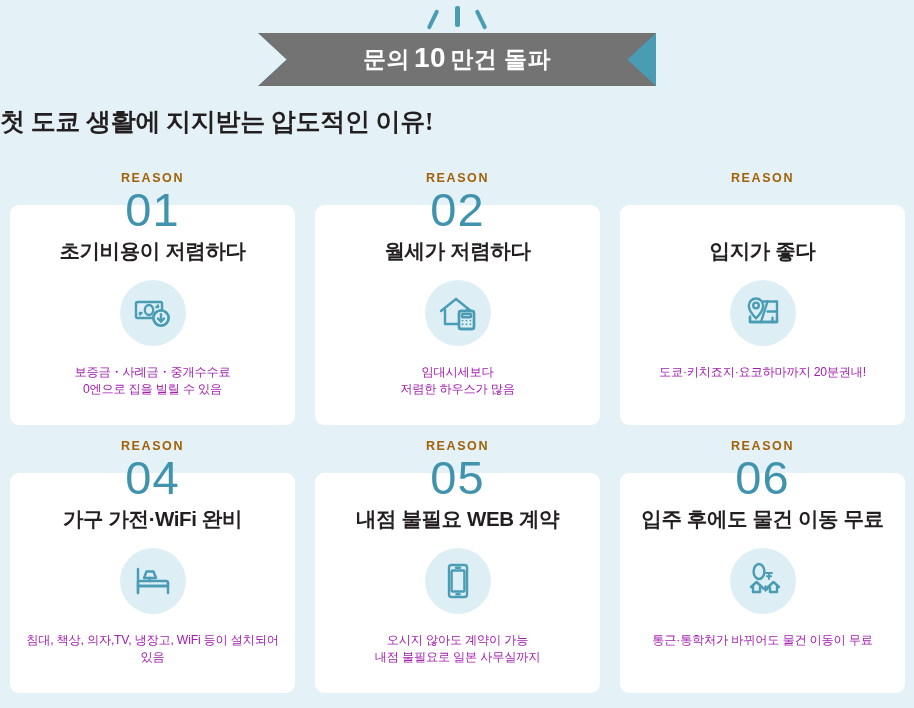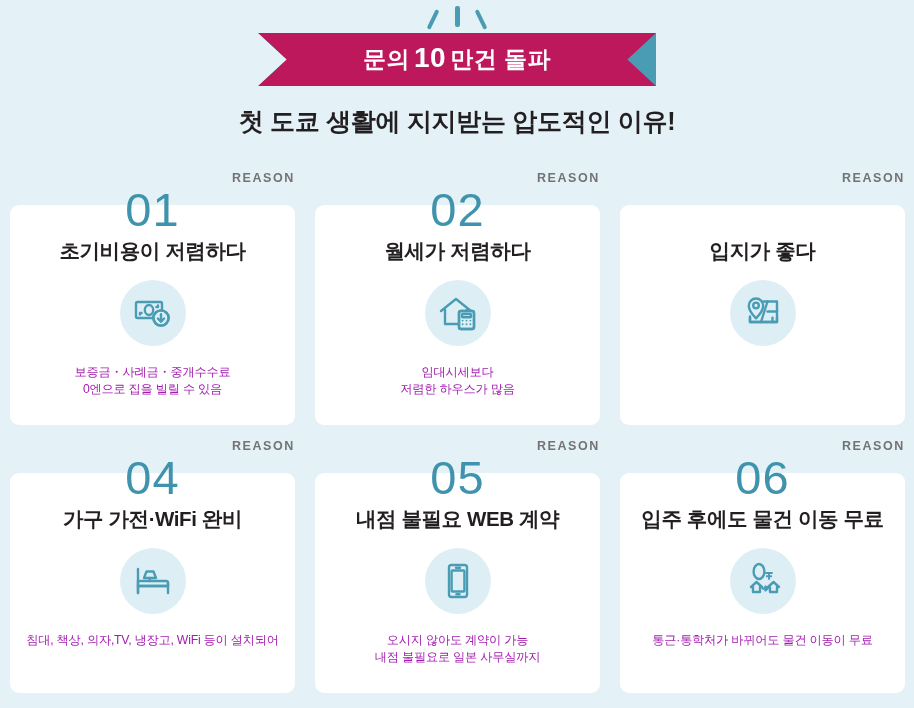--- a/index.html
+++ b/index.html
@@ -67,21 +67,21 @@
     height: 53px;
     background: #4a9cb5;
     -webkit-clip-path: polygon(0 0, 100% 0, 100% 100%, 0 100%, 7% 50%);
     clip-path: polygon(0 0, 100% 0, 88% 0, 100% 0,
                        100% 0, 100% 100%, 100% 100%,
                        0 100%, 7.2% 50%);
   }
   .ribbon-inner {
     position: absolute;
     inset: 0;
-    background: #be185d;
+    background: #737373;
     -webkit-clip-path: polygon(0 0, 100% 0, 92.8% 50%, 100% 100%, 0 100%, 7.2% 50%);
     clip-path: polygon(0 0, 100% 0, 92.8% 50%, 100% 100%, 0 100%, 7.2% 50%);
     display: flex;
     align-items: center;
     justify-content: center;
   }
   .ribbon-text {
     color: #ffffff;
     font-size: 23px;
     font-weight: bold;
@@ -97,25 +97,25 @@
     line-height: 1;
     padding: 0 2px;
   }
 
   
   .subtitle {
     position: absolute;
     top: 105px;
     left: 0;
     width: 914px;
-    text-align: center;
     font-size: 25px;
     font-weight: bold;
     color: #231f20;
     letter-spacing: -0.3px;
+    font-family: Liberation Serif, serif;
   }
 
   
   .grid {
     position: absolute;
     top: 172px;
     left: 10px;
     width: 894px;
     display: grid;
     grid-template-columns: repeat(3, 285px);
@@ -132,23 +132,22 @@
   .reason-head {
     position: relative;
     z-index: 3;
     text-align: center;
     pointer-events: none;
   }
   .reason-kicker {
     font-size: 12.5px;
     font-weight: bold;
     letter-spacing: 1.6px;
-    color: #737373;
+    color: #a16207;
     line-height: 1;
-    text-align: right;
   }
   .reason-number {
     font-size: 47px;
     font-weight: normal;
     color: #3f93ad;
     line-height: 0.93;
     letter-spacing: 1px;
     margin-top: 3px;
   }
   .card {
@@ -302,20 +301,21 @@
           <path d="M15 7.5c-4 0-7.2 3.2-7.2 7.2 0 5.3 7.2 12.6 7.2 12.6s7.2-7.3 7.2-12.6c0-4-3.2-7.2-7.2-7.2z"></path>
           <circle cx="15" cy="14.4" r="2.8"></circle>
           <polyline points="22.5,10.5 36,10.5 36,31 9,31 9,25.5"></polyline>
           <line x1="26.5" y1="10.5" x2="20" y2="31"></line>
           <line x1="26.5" y1="20.5" x2="36" y2="20.5"></line>
           <polyline points="9,26.5 9,31 36,31 36,26.5"></polyline>
           <line x1="31.5" y1="26.8" x2="31.5" y2="31"></line>
         </svg>
       </div>
       <div class="card-desc">
+        <span class="line">도쿄·키치죠지·요코하마까지 20분권내!</span>
       </div>
     </div>
   </div>
 
   <div class="reason-cell row2">
     <div class="reason-head">
       <div class="reason-kicker">REASON</div>
       <div class="reason-number">04</div>
     </div>
     <div class="card"></div>
@@ -327,20 +327,21 @@
           <polyline points="13,19 15.5,12.5 22.5,12.5 25,19 13,19"></polyline>
           <line x1="18.8" y1="19" x2="18.8" y2="22"></line>
           <path d="M7 22h28a2 2 0 0 1 2 2v3H7"></path>
           <line x1="7" y1="27" x2="37" y2="27"></line>
           <line x1="37" y1="24" x2="37" y2="34"></line>
           <line x1="7" y1="22" x2="7" y2="34"></line>
         </svg>
       </div>
       <div class="card-desc">
         <span class="line">침대, 책상, 의자,TV, 냉장고, WiFi 등이 설치되어</span>
+        <span class="line">있음</span>
       </div>
     </div>
   </div>
 
   <div class="reason-cell row2">
     <div class="reason-head">
       <div class="reason-kicker">REASON</div>
       <div class="reason-number">05</div>
     </div>
     <div class="card"></div>

